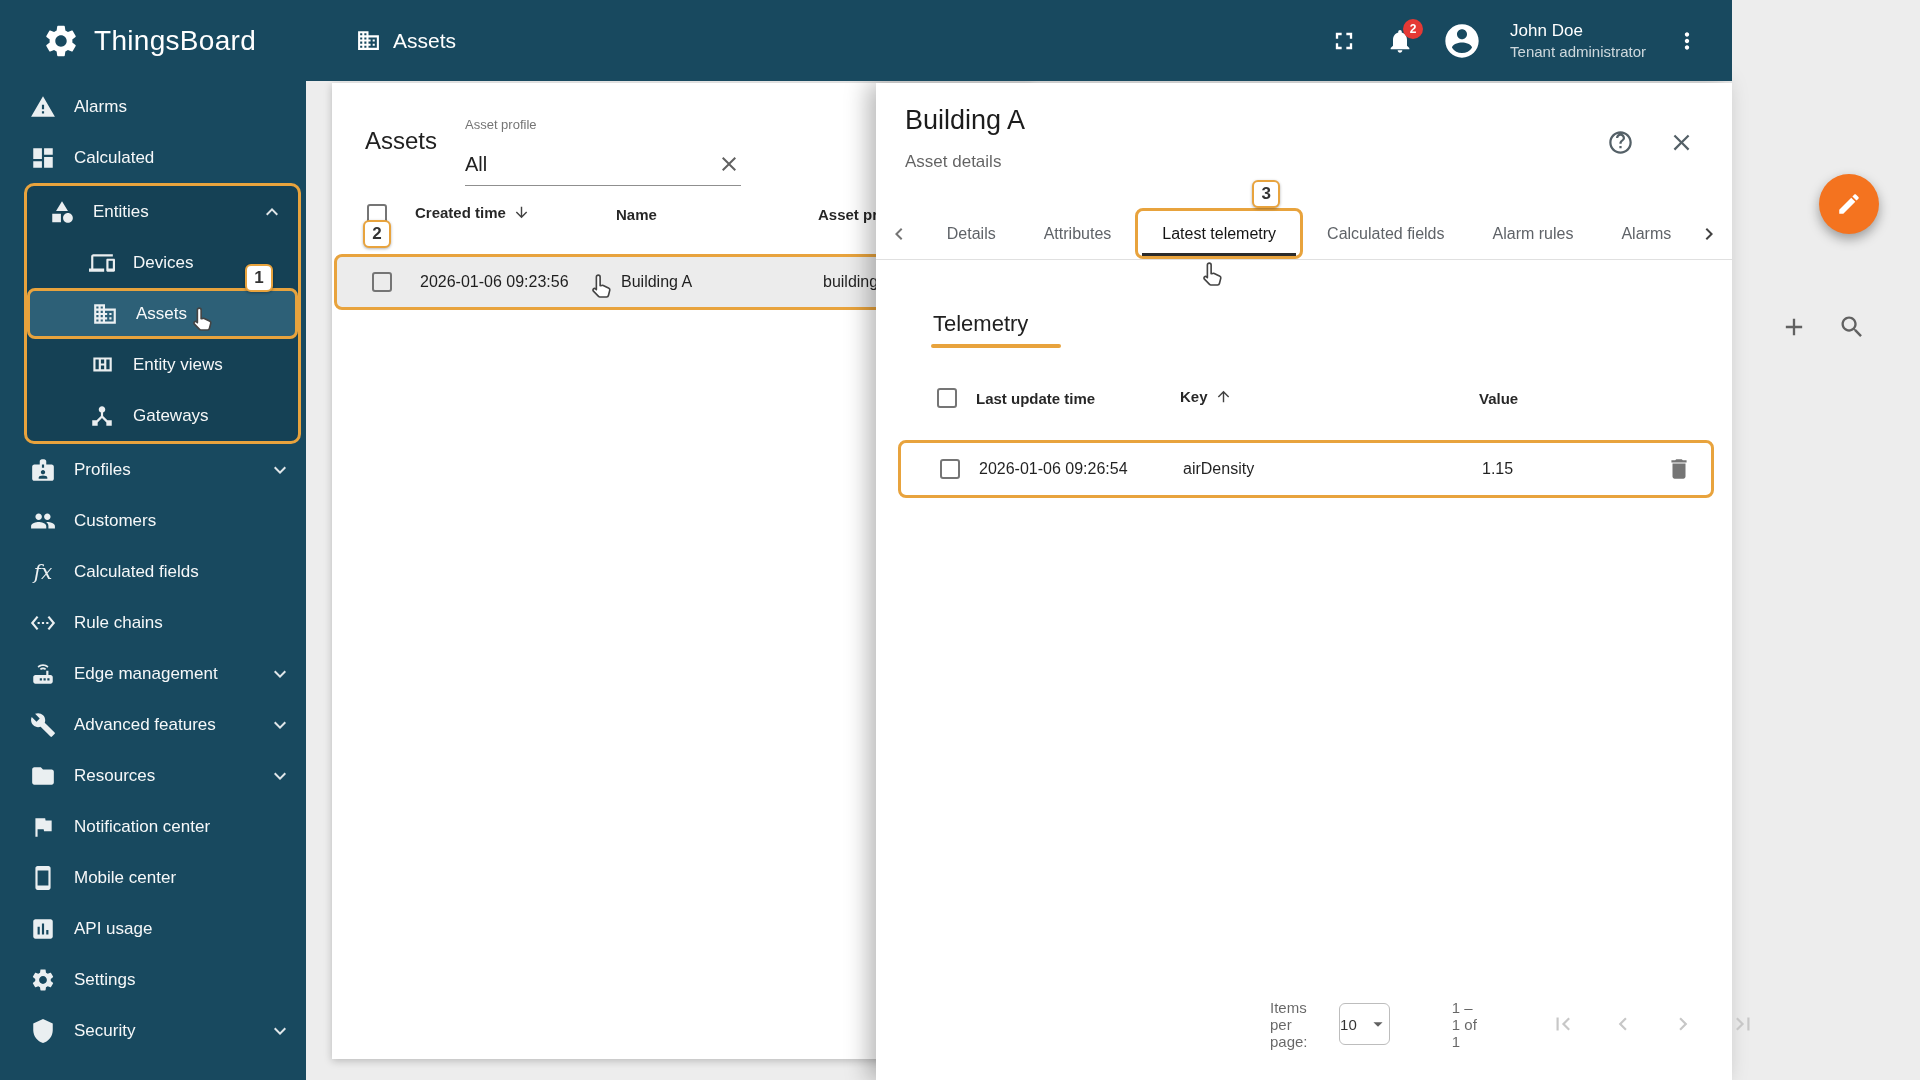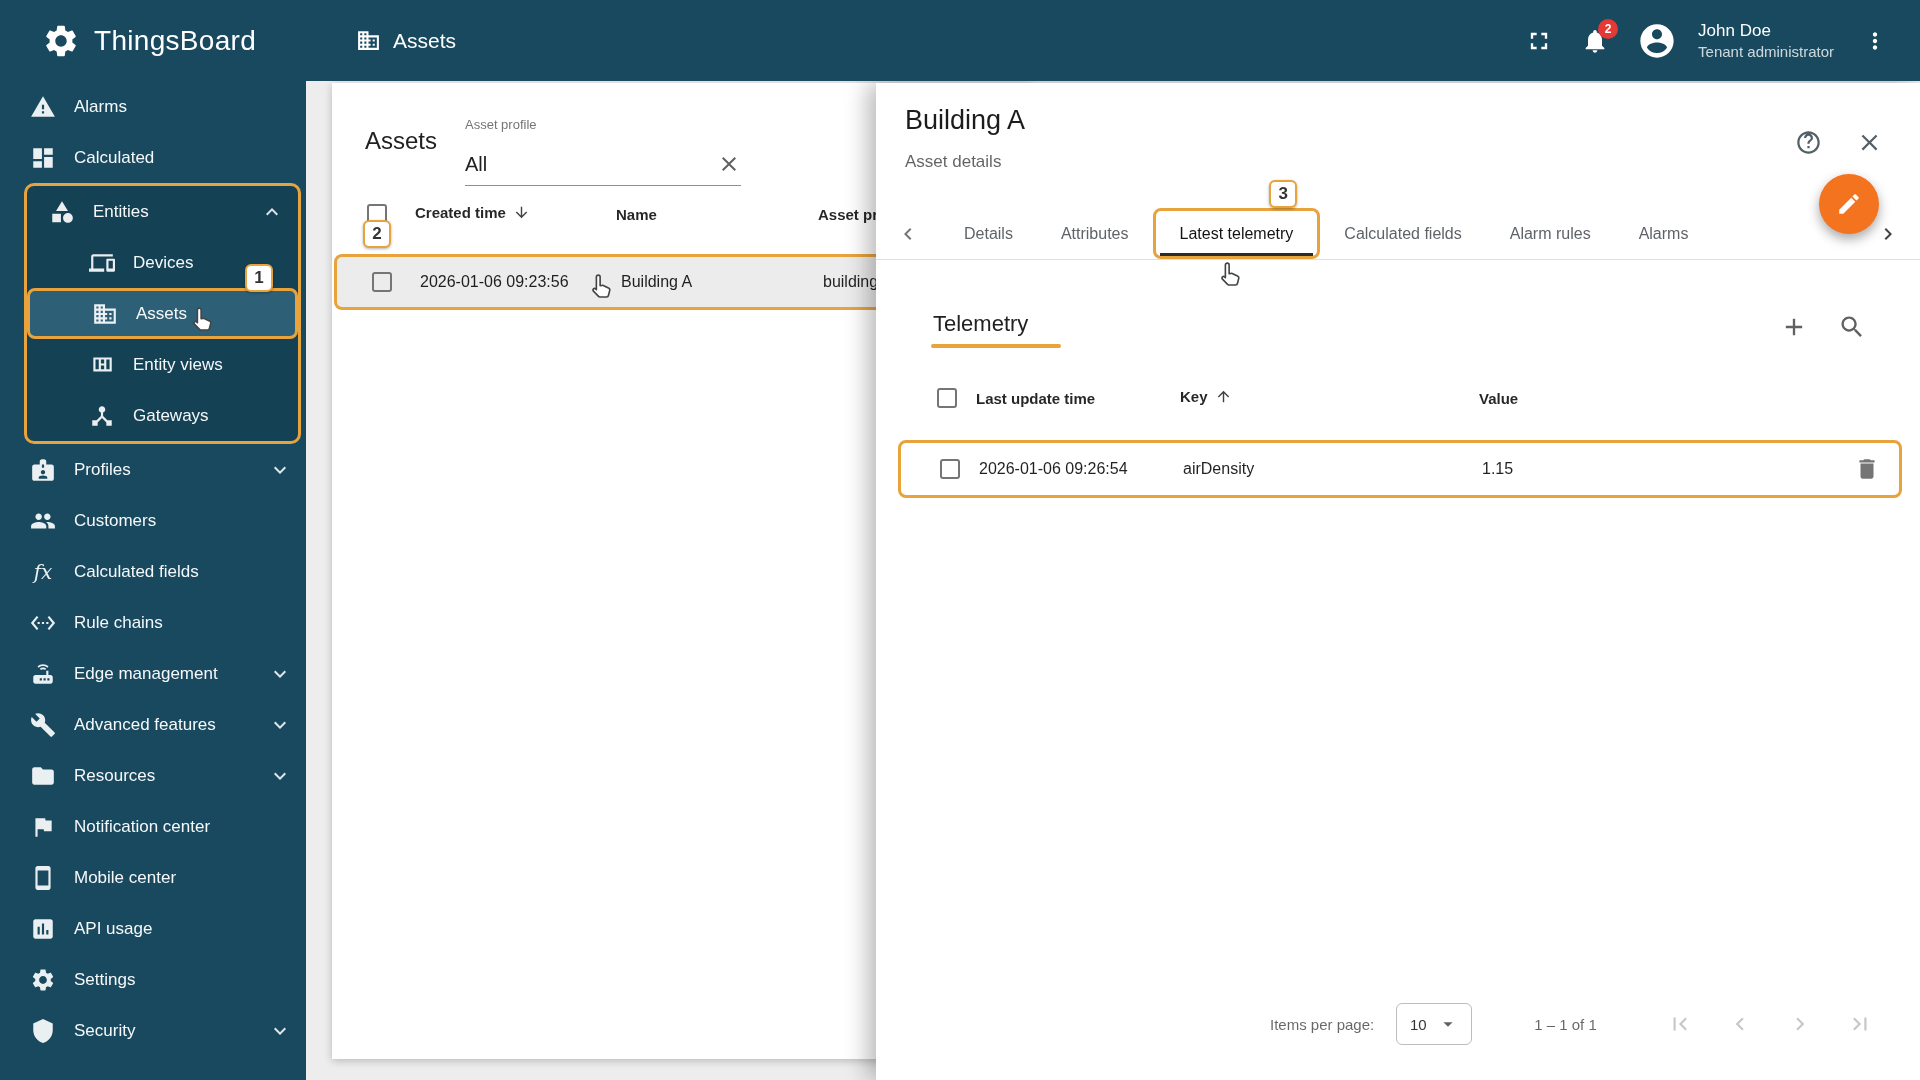--- a/index.html
+++ b/index.html
@@ -1,33 +1,33 @@
 <!DOCTYPE html>
 <html style="--primary-dark: #18495f; --accent: #e8a33d; --fab-orange: #f4731f; --badge-red: #e53935;"><head>
 <meta charset="utf-8">
 <style>
   *{margin:0;padding:0;box-sizing:border-box}
   html,body{width:1920px;height:1080px;overflow:hidden;background:#ededed;
     font-family:"Liberation Sans","DejaVu Sans",sans-serif;color:#212121;}
-  .app{position:relative;width:1920px;height:1080px;}
+  .app{position:relative;width:1732px;height:1080px;}
 
   
   .topbar{position:absolute;top:0;left:0;right:0;height:81px;background:var(--primary-dark,#18495f);
     display:flex;align-items:center;color:#fff;z-index:40;}
   .brand{display:flex;align-items:center;gap:14px;padding-left:42px;width:306px;flex:0 0 auto;}
   .brand-logo svg{width:38px;height:38px;display:block}
   .brand-name{font-size:28px;font-weight:500;letter-spacing:.3px}
   .page-title-wrap{display:flex;align-items:center;gap:12px;margin-left:50px;font-size:21px;}
   .pt-icon svg{width:25px;height:25px;display:block}
   .topbar-right{margin-left:auto;display:flex;align-items:center;gap:28px;padding-right:32px;}
   .icon-btn{position:relative;width:28px;height:28px;cursor:pointer;color:#fff}
   .icon-btn svg{width:28px;height:28px;display:block}
   .badge-count{position:absolute;top:-8px;right:-9px;background:var(--badge-red,#e53935);min-width:20px;height:20px;
     border-radius:10px;font-size:12px;font-weight:700;display:flex;align-items:center;justify-content:center;padding:0 4px;}
-  .user-wrap{display:flex;align-items:center;gap:21px}
+  .user-wrap{display:flex;align-items:center;gap:28px}
   .avatar{width:40px;height:40px;color:#fff}
   .avatar svg{width:40px;height:40px;display:block}
   .user-block{line-height:1.3}
   .user-name{font-size:17px}
   .user-role{font-size:15px;opacity:.78}
   .kebab{width:26px;height:26px}
   .kebab svg{width:26px;height:26px}
 
   
   .sidebar{position:absolute;top:81px;left:0;bottom:0;width:306px;background:var(--primary-dark,#18495f);

